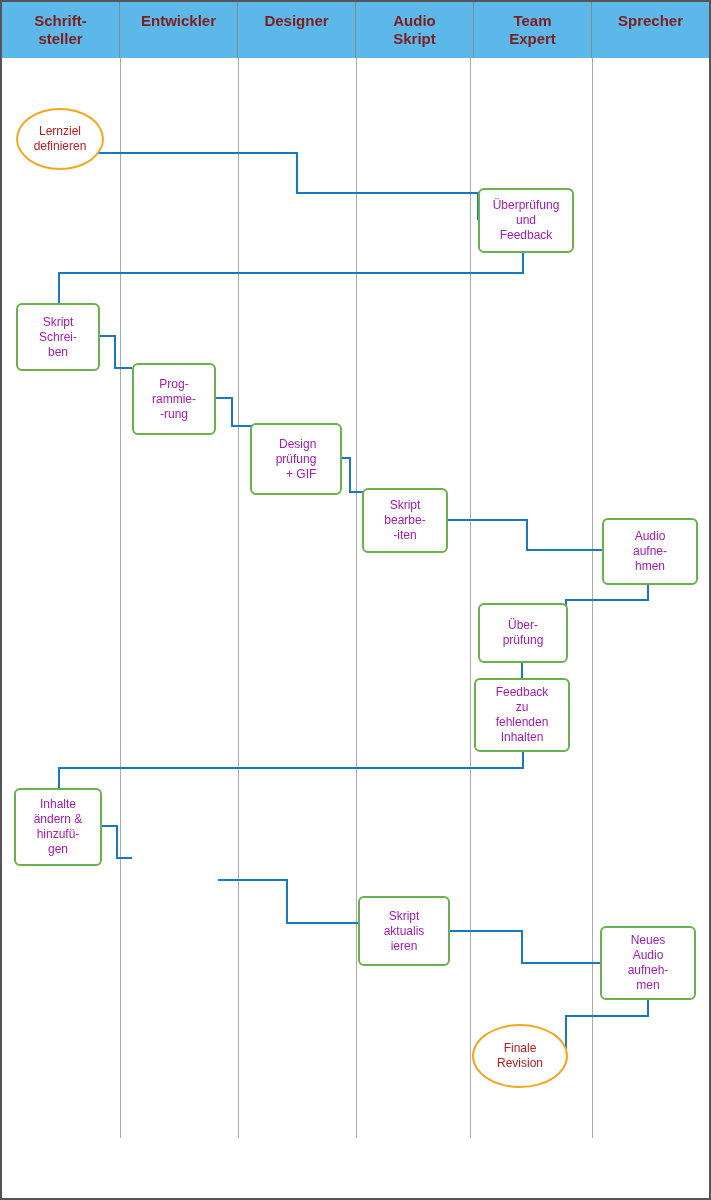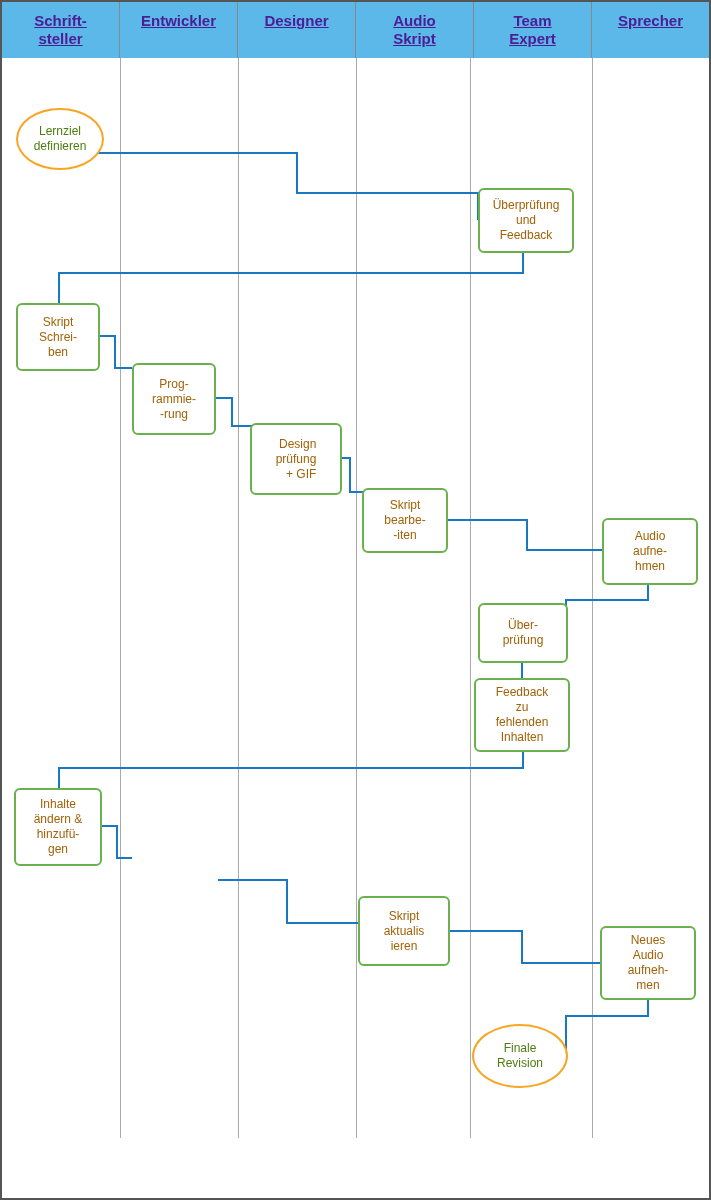--- a/index.html
+++ b/index.html
@@ -20,25 +20,24 @@
     .header-row {
       display: flex;
       width: 100%;
       background: #5bb8e8;
     }
     .header-cell {
       flex: 1;
       text-align: center;
       font-weight: bold;
       font-size: 15px;
-      color: #4c1d95;
+      color: #7f1d1d;
       padding: 10px 4px;
       border-right: 1px solid #888;
       line-height: 1.2;
-      text-decoration: underline;
     }
     .header-cell:last-child { border-right: none; }
     .body-area {
       position: relative;
       width: 100%;
       height: 1080px;
       overflow: hidden;
     }
     
     .col-divider {
@@ -48,35 +47,35 @@
       width: 1px;
       background: #aaa;
     }
     
     .task-box {
       position: absolute;
       background: #fff;
       border: 2.5px solid #6ab04c;
       border-radius: 6px;
       font-size: 12px;
-      color: #a16207;
+      color: #a21caf;
       text-align: center;
       display: flex;
       align-items: center;
       justify-content: center;
       line-height: 1.25;
       padding: 4px;
     }
     .task-oval {
       position: absolute;
       background: #fff;
       border: 2.5px solid #f5a623;
       border-radius: 50%;
       font-size: 12px;
-      color: #4d7c0f;
+      color: #b91c1c;
       text-align: center;
       display: flex;
       align-items: center;
       justify-content: center;
       line-height: 1.25;
       padding: 4px;
     }
     
     svg.connectors {
       position: absolute;

